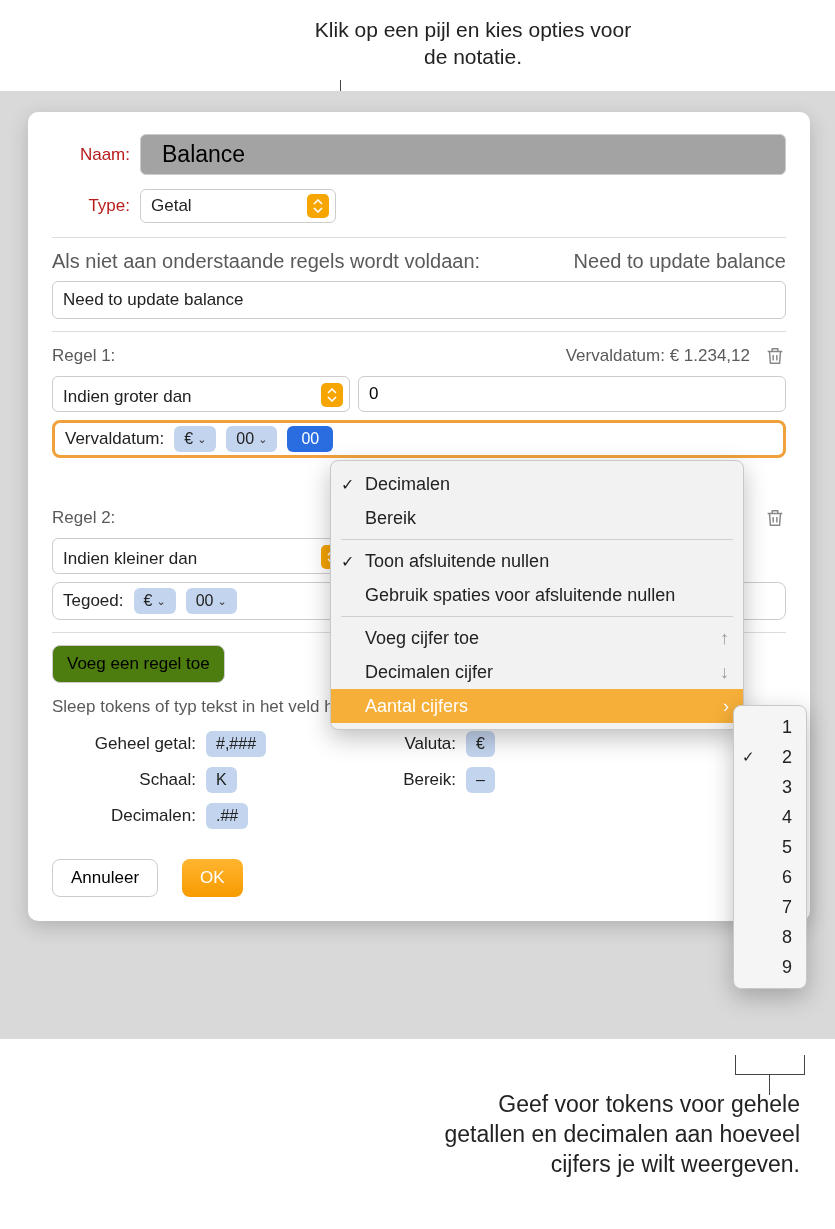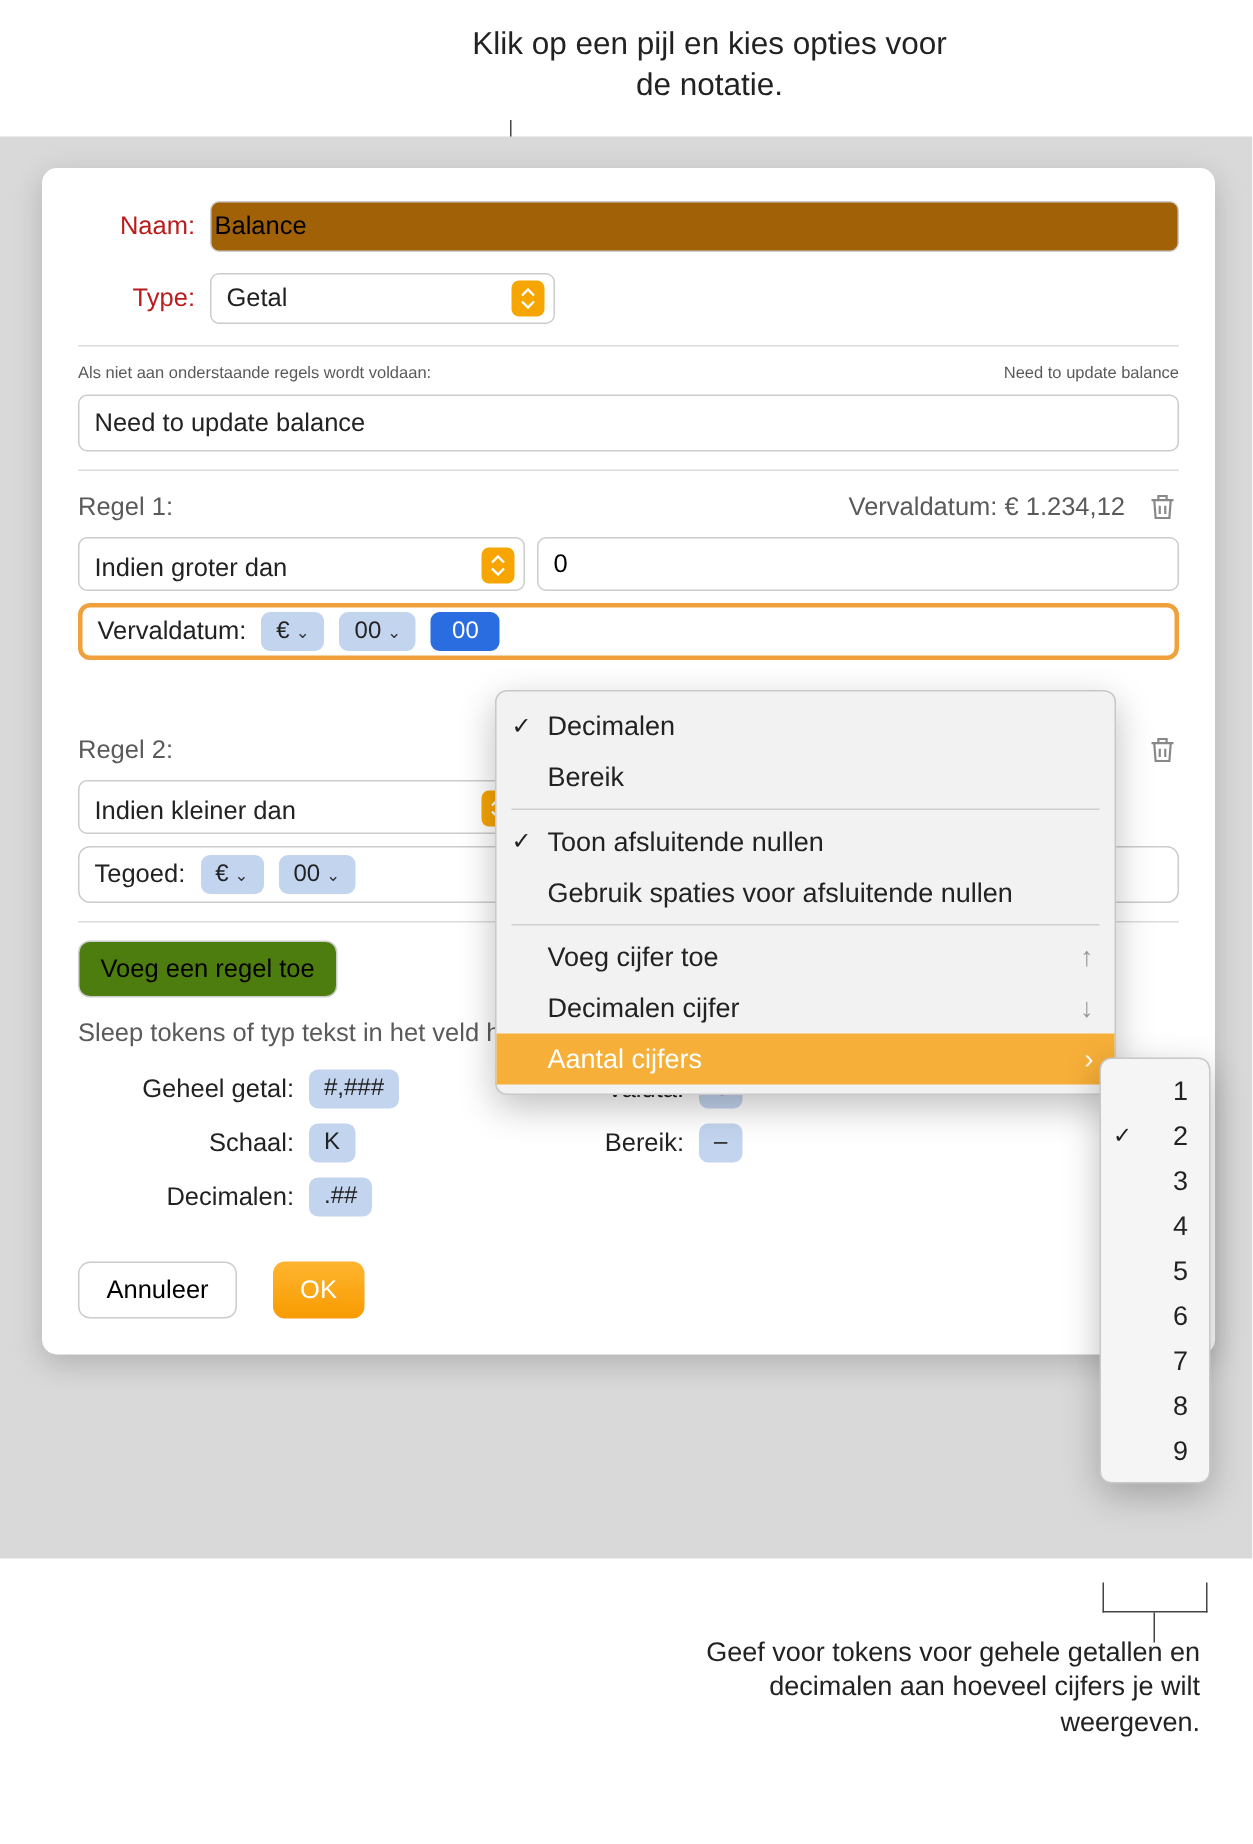--- a/index.html
+++ b/index.html
@@ -28,21 +28,21 @@
     width: 1px;
     height: 377px;
     background: #444;
   }
   .callout-bottom {
     position: absolute;
     top: 1090px;
     left: 440px;
     width: 360px;
     text-align: right;
-    font-size: 18px;
+    font-size: 23px;
     line-height: 1.3;
   }
   .backdrop {
     position: absolute;
     top: 91px;
     left: 0;
     width: 835px;
     height: 948px;
     background: #d9d9d9;
   }
@@ -55,23 +55,23 @@
     border-radius: 10px;
     box-shadow: 0 6px 20px rgba(0,0,0,.18);
     padding: 22px 24px 24px 24px;
   }
   .row { display: flex; align-items: center; margin-bottom: 14px; }
   .lbl { width: 78px; text-align: right; margin-right: 10px; color: #b91c1c; }
   .textfield {
     flex: 1;
     border: 1px solid #ccc;
     border-radius: 6px;
-    padding: 6px 2px;
-    font-size: 17px;
-    background: #a16207;
+    padding: 6px 21px;
+    font-size: 23px;
+    background: #a3a3a3;
   }
   .select {
     display: flex;
     align-items: center;
     border: 1px solid #ccc;
     border-radius: 6px;
     padding: 4px 6px 4px 10px;
     background: #fff;
     height: 34px;
   }
@@ -87,21 +87,21 @@
     justify-content: center;
     color: #fff;
     font-size: 9px;
     margin-left: 6px;
   }
   .divider { border-top: 1px solid #dcdcdc; margin: 12px 0; }
   .sub-header {
     display: flex;
     justify-content: space-between;
     color: #5a5a5a;
-    font-size: 11px;
+    font-size: 20px;
     margin-bottom: 8px;
   }
   .fullfield {
     border: 1px solid #ccc;
     border-radius: 6px;
     padding: 8px 10px;
     font-size: 17px;
     margin-bottom: 8px;
   }
   .rule-header {
@@ -288,21 +288,21 @@
 
 <div class="panel">
 
   <div class="row">
     <span class="lbl">Naam:</span>
     <input class="textfield" value="Balance" style="">
   </div>
 
   <div class="row">
     <span class="lbl">Type:</span>
-    <div class="select" style="width:230px">
+    <div class="select" style="width:196px">
       <span class="val">Getal</span>
       <span class="stepper-btn">
         <svg width="10" height="14" viewBox="0 0 10 14">
             <path d="M1 5 L5 1 L9 5 M1 9 L5 13 L9 9" stroke="#fff" stroke-width="1.6" fill="none"></path>
           </svg>
       </span>
     </div>
   </div>
 
   <div class="divider"></div>

